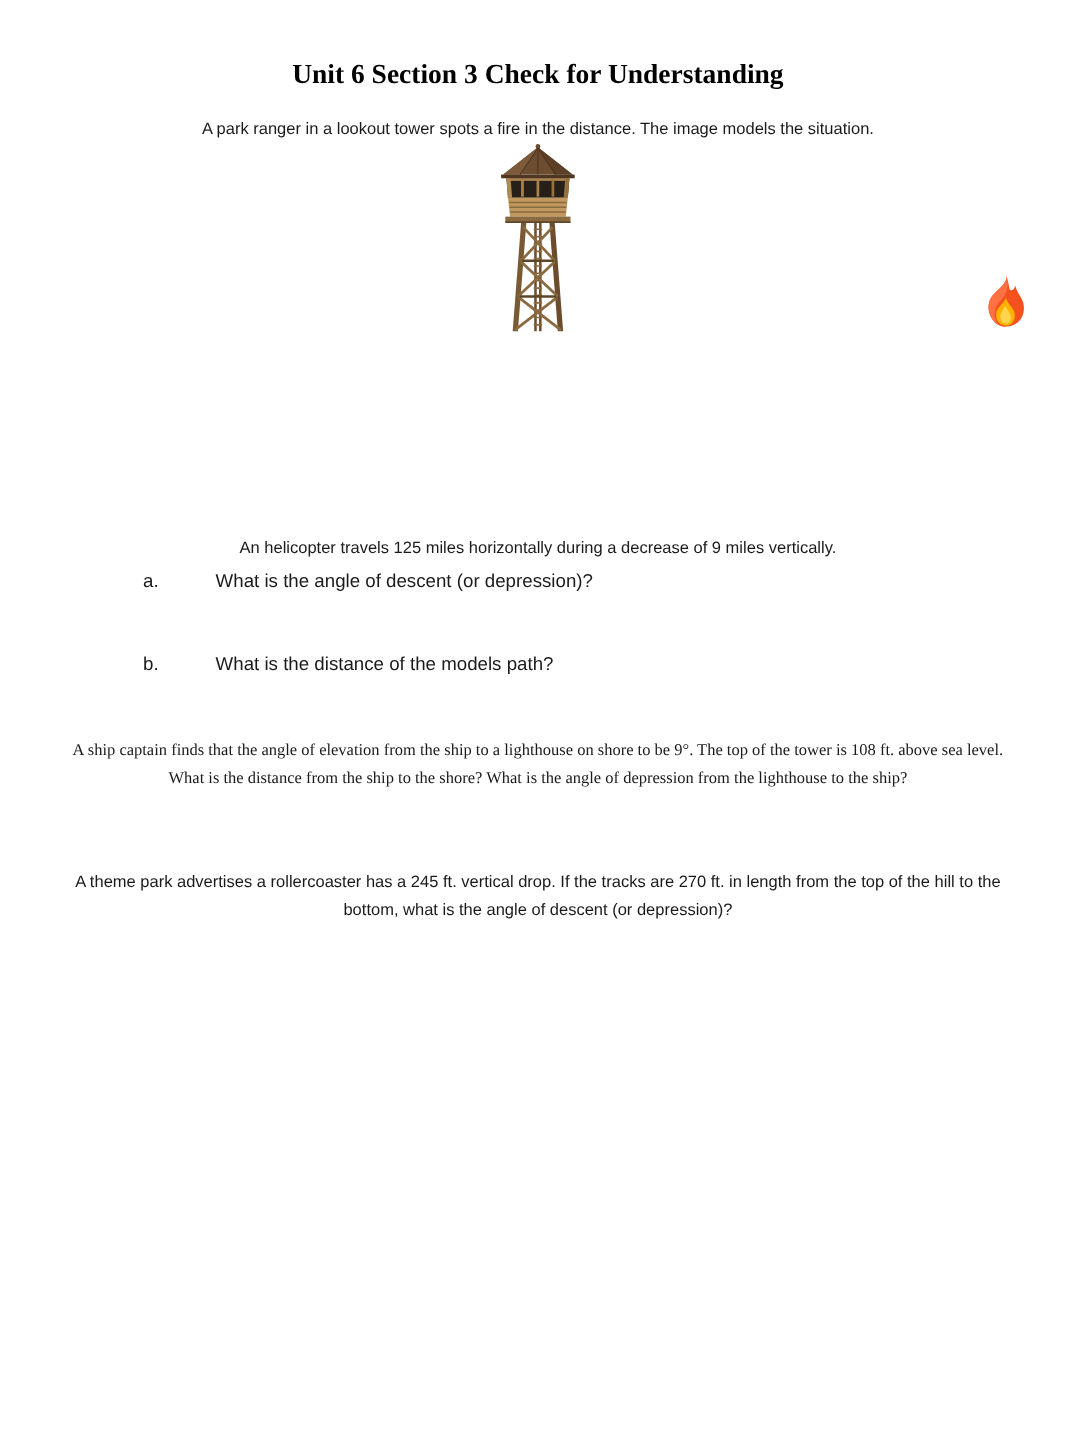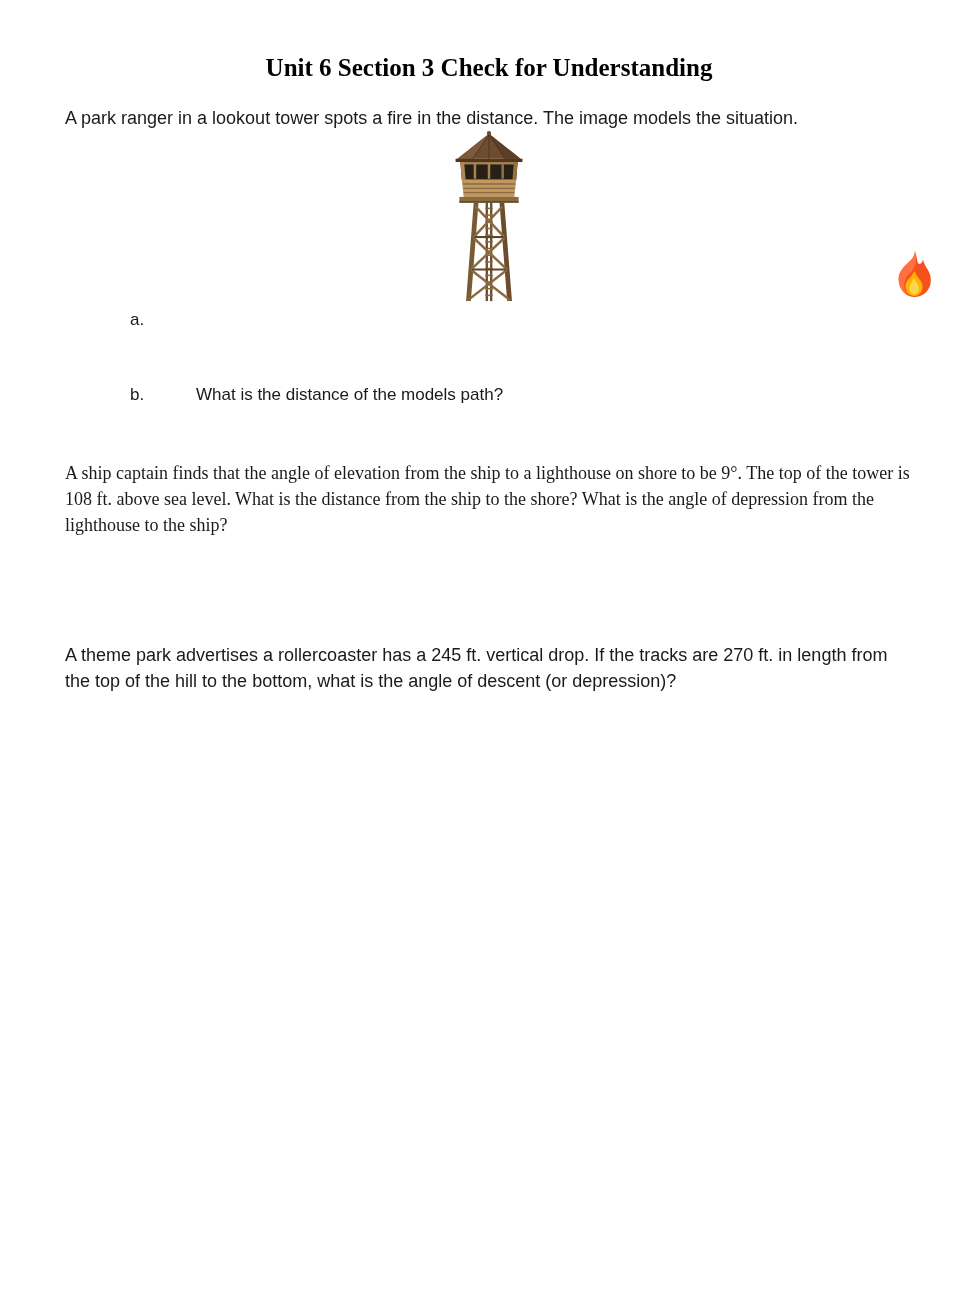--- a/index.html
+++ b/index.html
@@ -17,23 +17,24 @@
   .doc-title {
     padding-top: 52px;
     text-align: center;
     font-family: "Liberation Serif", serif;
     font-weight: bold;
     font-size: 25px;
     line-height: 32px;
     color: #000000;
   }
   .para {
-    font-size: 18px;
+    font-size: 15px;
     line-height: 26px;
     max-width: 852px;
+    text-align: center;
   }
   .p1 { margin-top: 21px; }
   .p1 .line { display: block; }
   .var-italic { font-style: italic; }
   .figure-row {
     position: relative;
     height: 172px;
     width: 100%;
   }
   .tower-wrap {
@@ -56,21 +57,21 @@
   .part-row {
     display: flex;
     margin-left: 65px;
     font-size: 17px;
     line-height: 26px;
   }
   .part-row .part-label { width: 66px; flex: 0 0 66px; }
   .part-a { margin-top: 4px; }
   .part-b { margin-top: 49px; }
   .p4 { margin-top: 52px; font-family: Liberation Serif, serif; }
-  .p5 { margin-top: 104px; }
+  .p5 { margin-top: 68px; }
 </style>
 </head>
 <body>
 
 <div class="page">
   <div class="content">
 
     <h1 class="doc-title">Unit 6 Section 3 Check for Understanding</h1>
 
     <p class="para p1">
@@ -148,23 +149,25 @@
         <svg width="52" height="52" viewBox="0 0 52 52" xmlns="http://www.w3.org/2000/svg">
           <path d="M27 2 C27 12 15 15 11.5 25 C8 35 15.5 48 26 48 C37 48 44.5 39 42.5 27.5 C41.3 21 36.5 17.5 35 10.5 C33.8 15.5 30 16.5 29.5 12.5 C29 8.5 27.5 5 27 2 Z" fill="#f4511e"></path>
           <path d="M27 2 C27 12 15 15 11.5 25 C8.8 33 13 43 20 46.5 C14 39 15.5 30 22 24 C27.5 19 29.5 11 27 2 Z" fill="#ff7043"></path>
           <path d="M26.5 22 C23 29 17.5 31 17.5 37 C17.5 43.5 21.5 47 26 47 C31 47 34.5 43.5 34.5 37.5 C34.5 31.5 29 29 26.5 22 Z" fill="#ffb300"></path>
           <path d="M26 29 C24 33.5 21.5 35 21.5 38.8 C21.5 43 24 45.2 26.2 45.2 C29 45.2 31 43 31 39.3 C31 35.5 27.8 33.7 26 29 Z" fill="#ffd54f"></path>
         </svg>
       </div>
     </div>
 
 
+    <p class="para p3-intro">An helicopter travels 125 miles horizontally during a decrease of 9 miles vertically.</p>
 
     <div class="part-row part-a">
       <span class="part-label">a.</span>
+      <span class="part-text">What is the angle of descent (or depression)?</span>
     </div>
 
     <div class="part-row part-b">
       <span class="part-label">b.</span>
       <span class="part-text">What is the distance of the models path?</span>
     </div>
 
     <p class="para p4">A ship captain finds that the angle of elevation from the ship to a lighthouse on shore to be 9°. The top of the tower is 108 ft. above sea level. What is the distance from the ship to the shore? What is the angle of depression from the lighthouse to the ship?</p>
 
     <p class="para p5">A theme park advertises a rollercoaster has a 245 ft. vertical drop. If the tracks are 270 ft. in length from the top of the hill to the bottom, what is the angle of descent (or depression)?</p>

